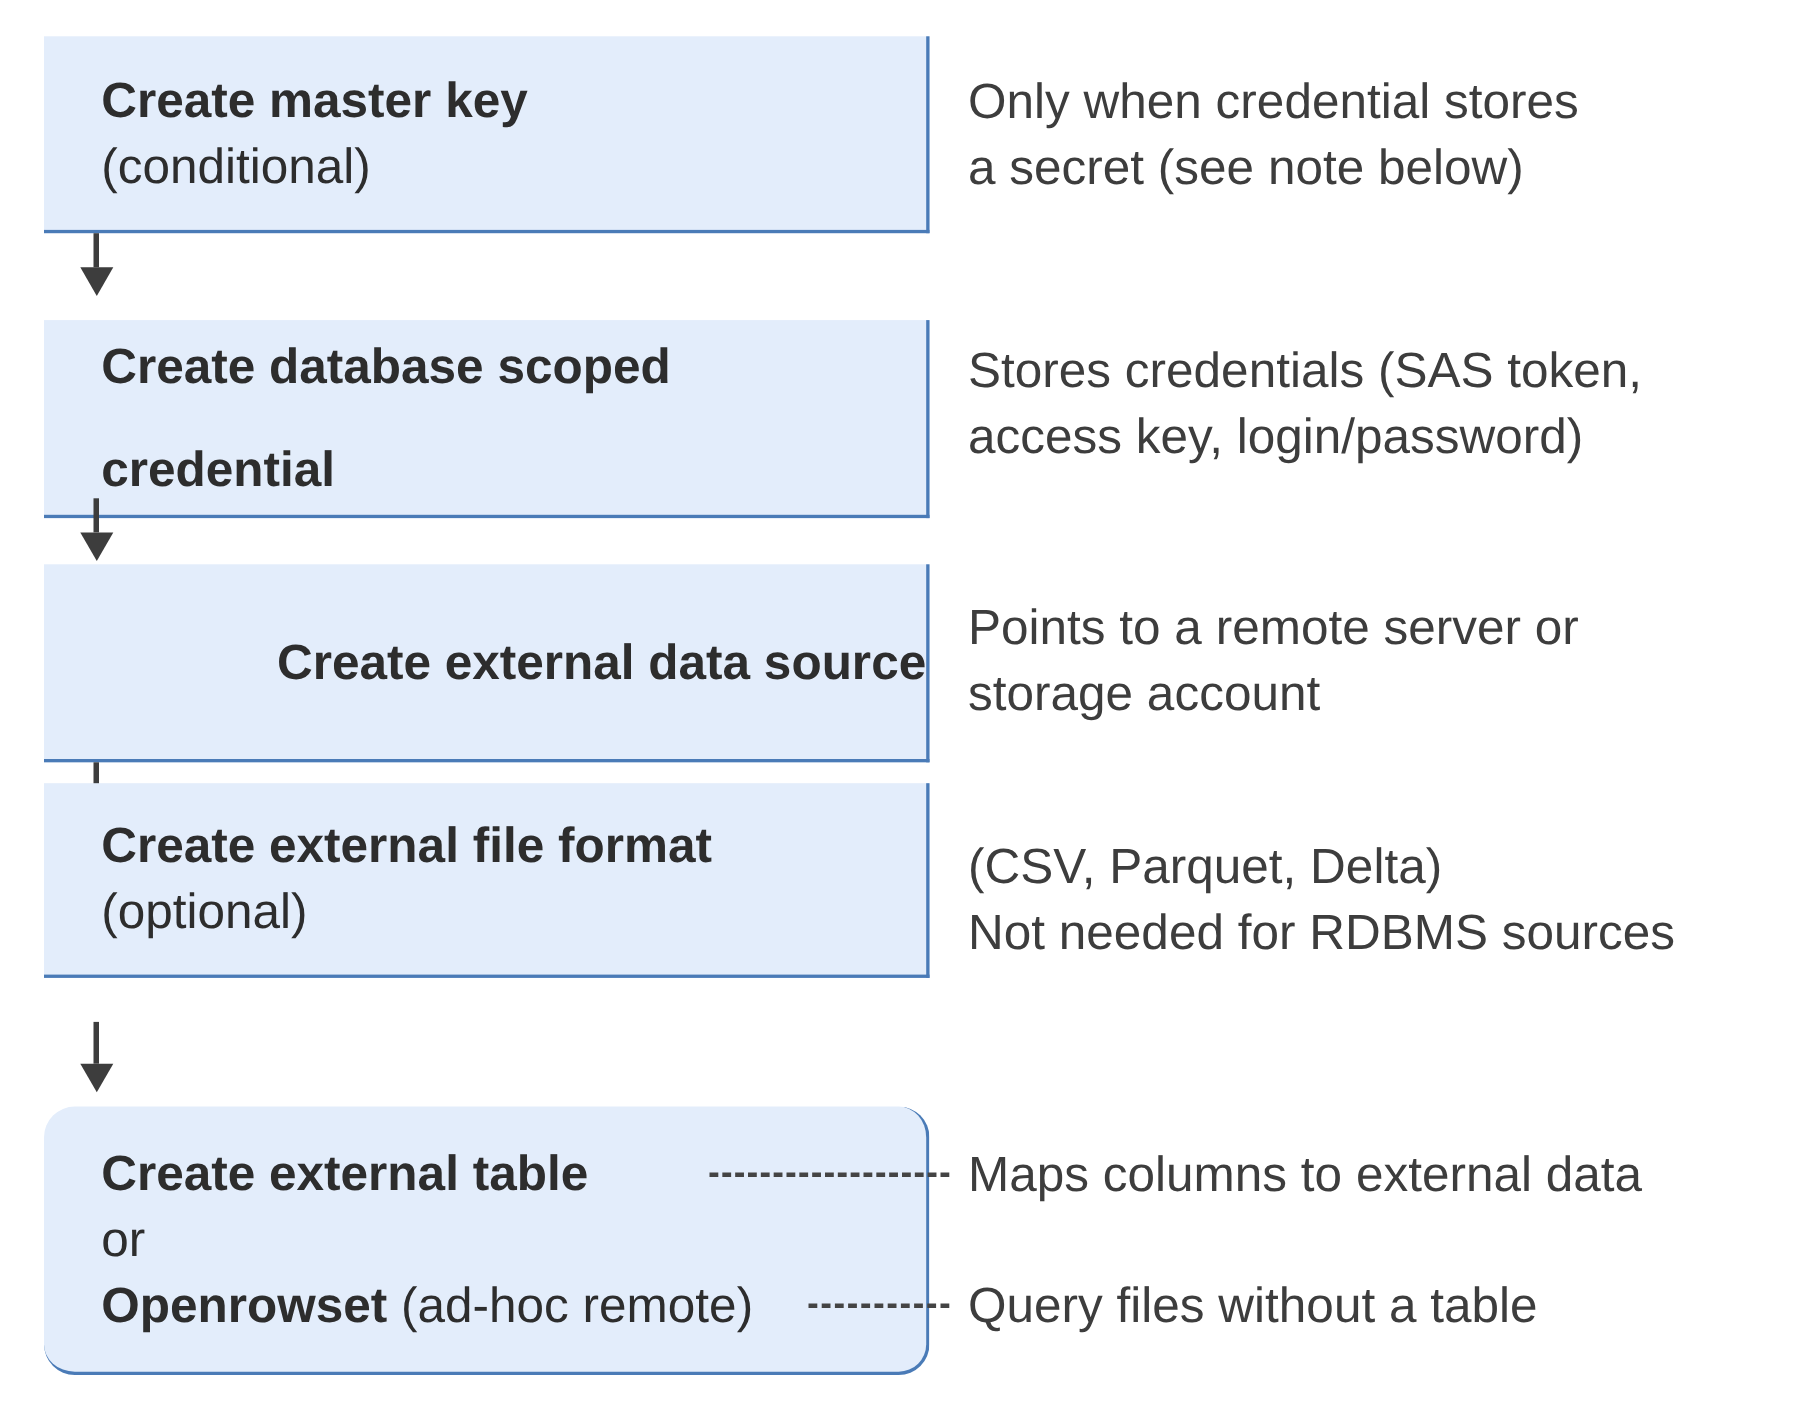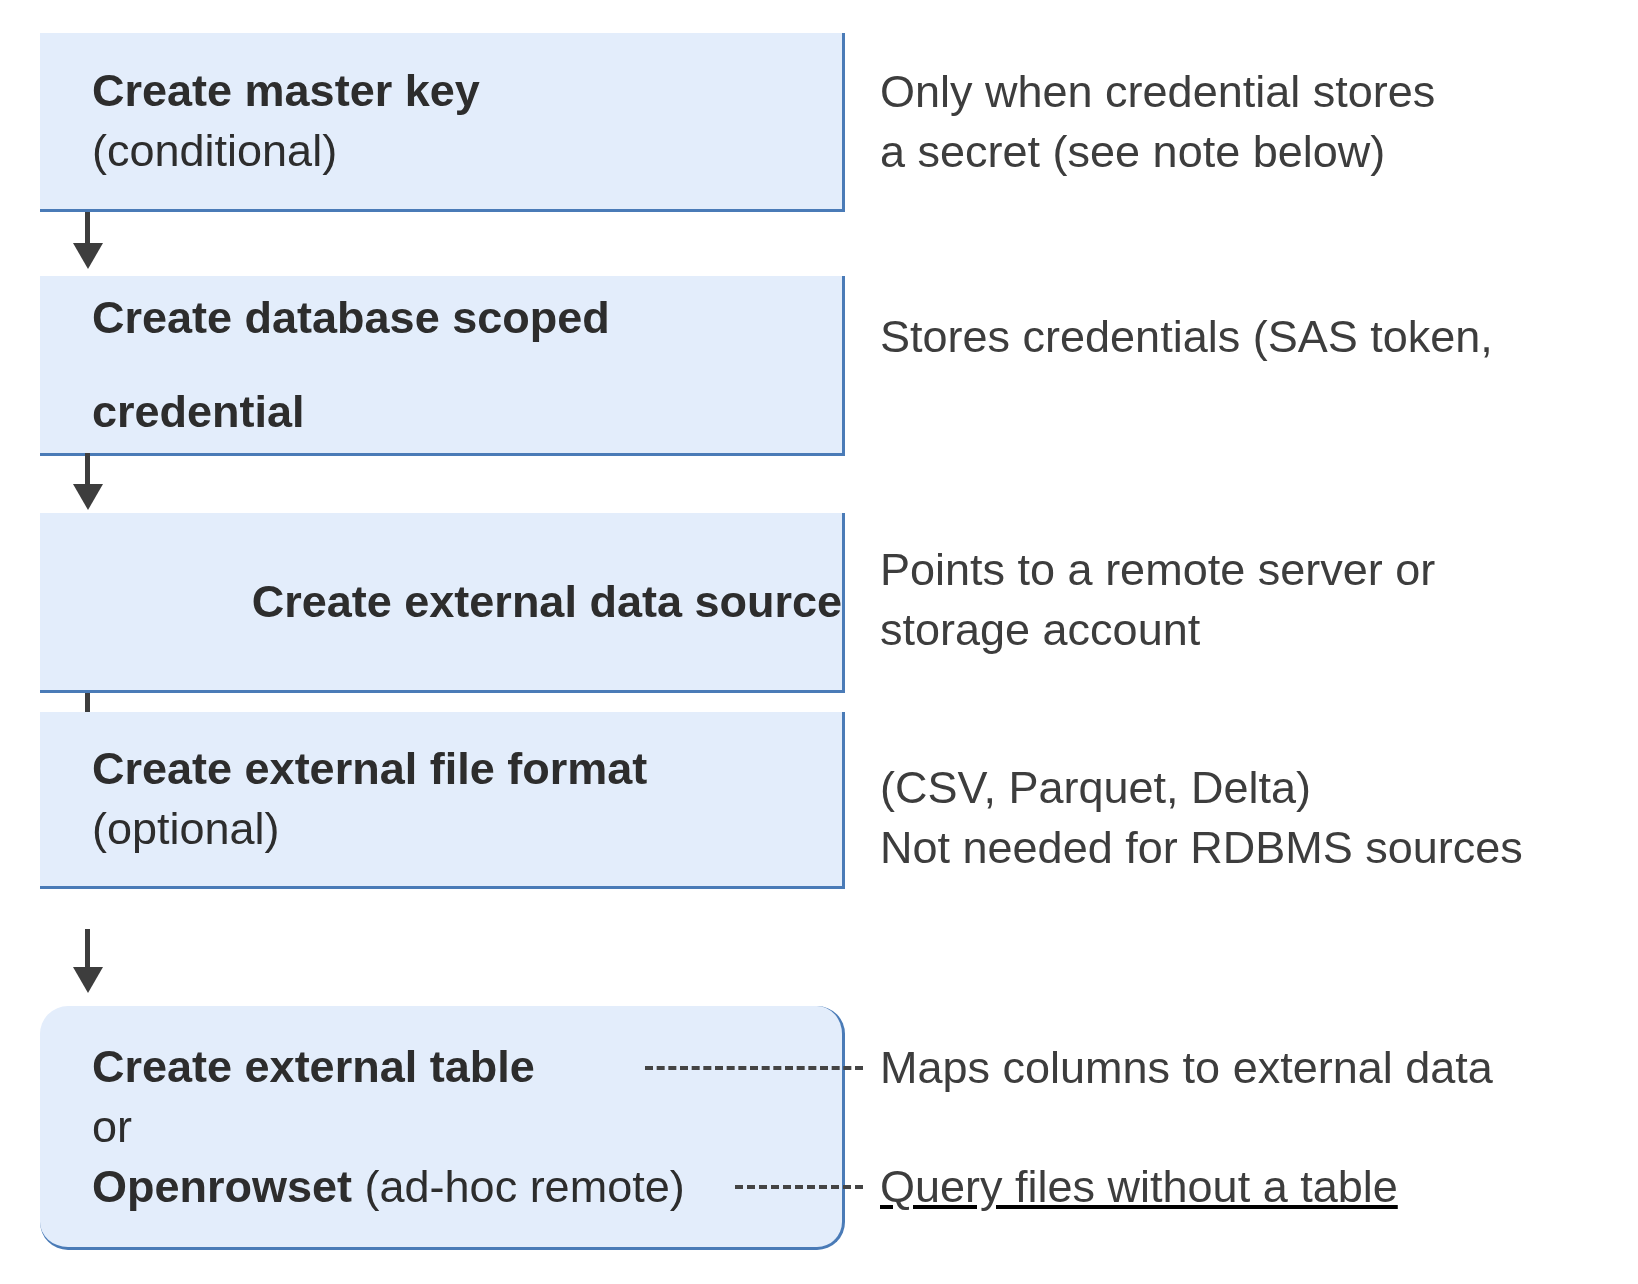--- a/index.html
+++ b/index.html
@@ -88,21 +88,21 @@
   <div class="box" style="top:33px; height:179px;">
     <div class="box-line"><span class="b">Create master key</span></div>
     <div class="box-line"><span>(conditional)</span></div>
   </div>
 
   <div class="arrow" style="top:212px; height:57px;">
     <div class="stem" style="height:31px;"></div>
     <div class="head"></div>
   </div>
 
-  <div class="box" style="top:276px; height:180px;gap:34px;">
+  <div class="box" style="top:291px; height:180px;gap:34px;">
     <div class="box-line"><span class="b">Create database scoped</span></div>
     <div class="box-line"><span class="b">credential</span></div>
   </div>
 
   <div class="arrow" style="top:453px; height:57px;">
     <div class="stem" style="height:31px;"></div>
     <div class="head"></div>
   </div>
 
   <div class="box" style="top:513px; height:180px;align-items:flex-end;">
@@ -133,33 +133,34 @@
   <div class="dash" style="top:1066px; left:645px; width:218px;"></div>
   <div class="dash" style="top:1185px; left:735px; width:128px;"></div>
 
   <div class="note" style="top:62px;">
     <div class="note-line">Only when credential stores</div>
     <div class="note-line">a secret (see note below)</div>
   </div>
 
   <div class="note" style="top:307px;">
     <div class="note-line">Stores credentials (SAS token,</div>
+    <div class="note-line">access key, login/password)</div>
   </div>
 
   <div class="note" style="top:540px;">
     <div class="note-line">Points to a remote server or</div>
     <div class="note-line">storage account</div>
   </div>
 
   <div class="note" style="top:758px;">
     <div class="note-line">(CSV, Parquet, Delta)</div>
     <div class="note-line">Not needed for RDBMS sources</div>
   </div>
 
   <div class="note" style="top:1038px;">
     <div class="note-line">Maps columns to external data</div>
   </div>
 
-  <div class="note" style="top:1157px;text-decoration:underline;">
+  <div class="note" style="top:1157px;">
     <div class="note-line">Query files without a table</div>
   </div>
 
 </div>
 
 </body></html>

